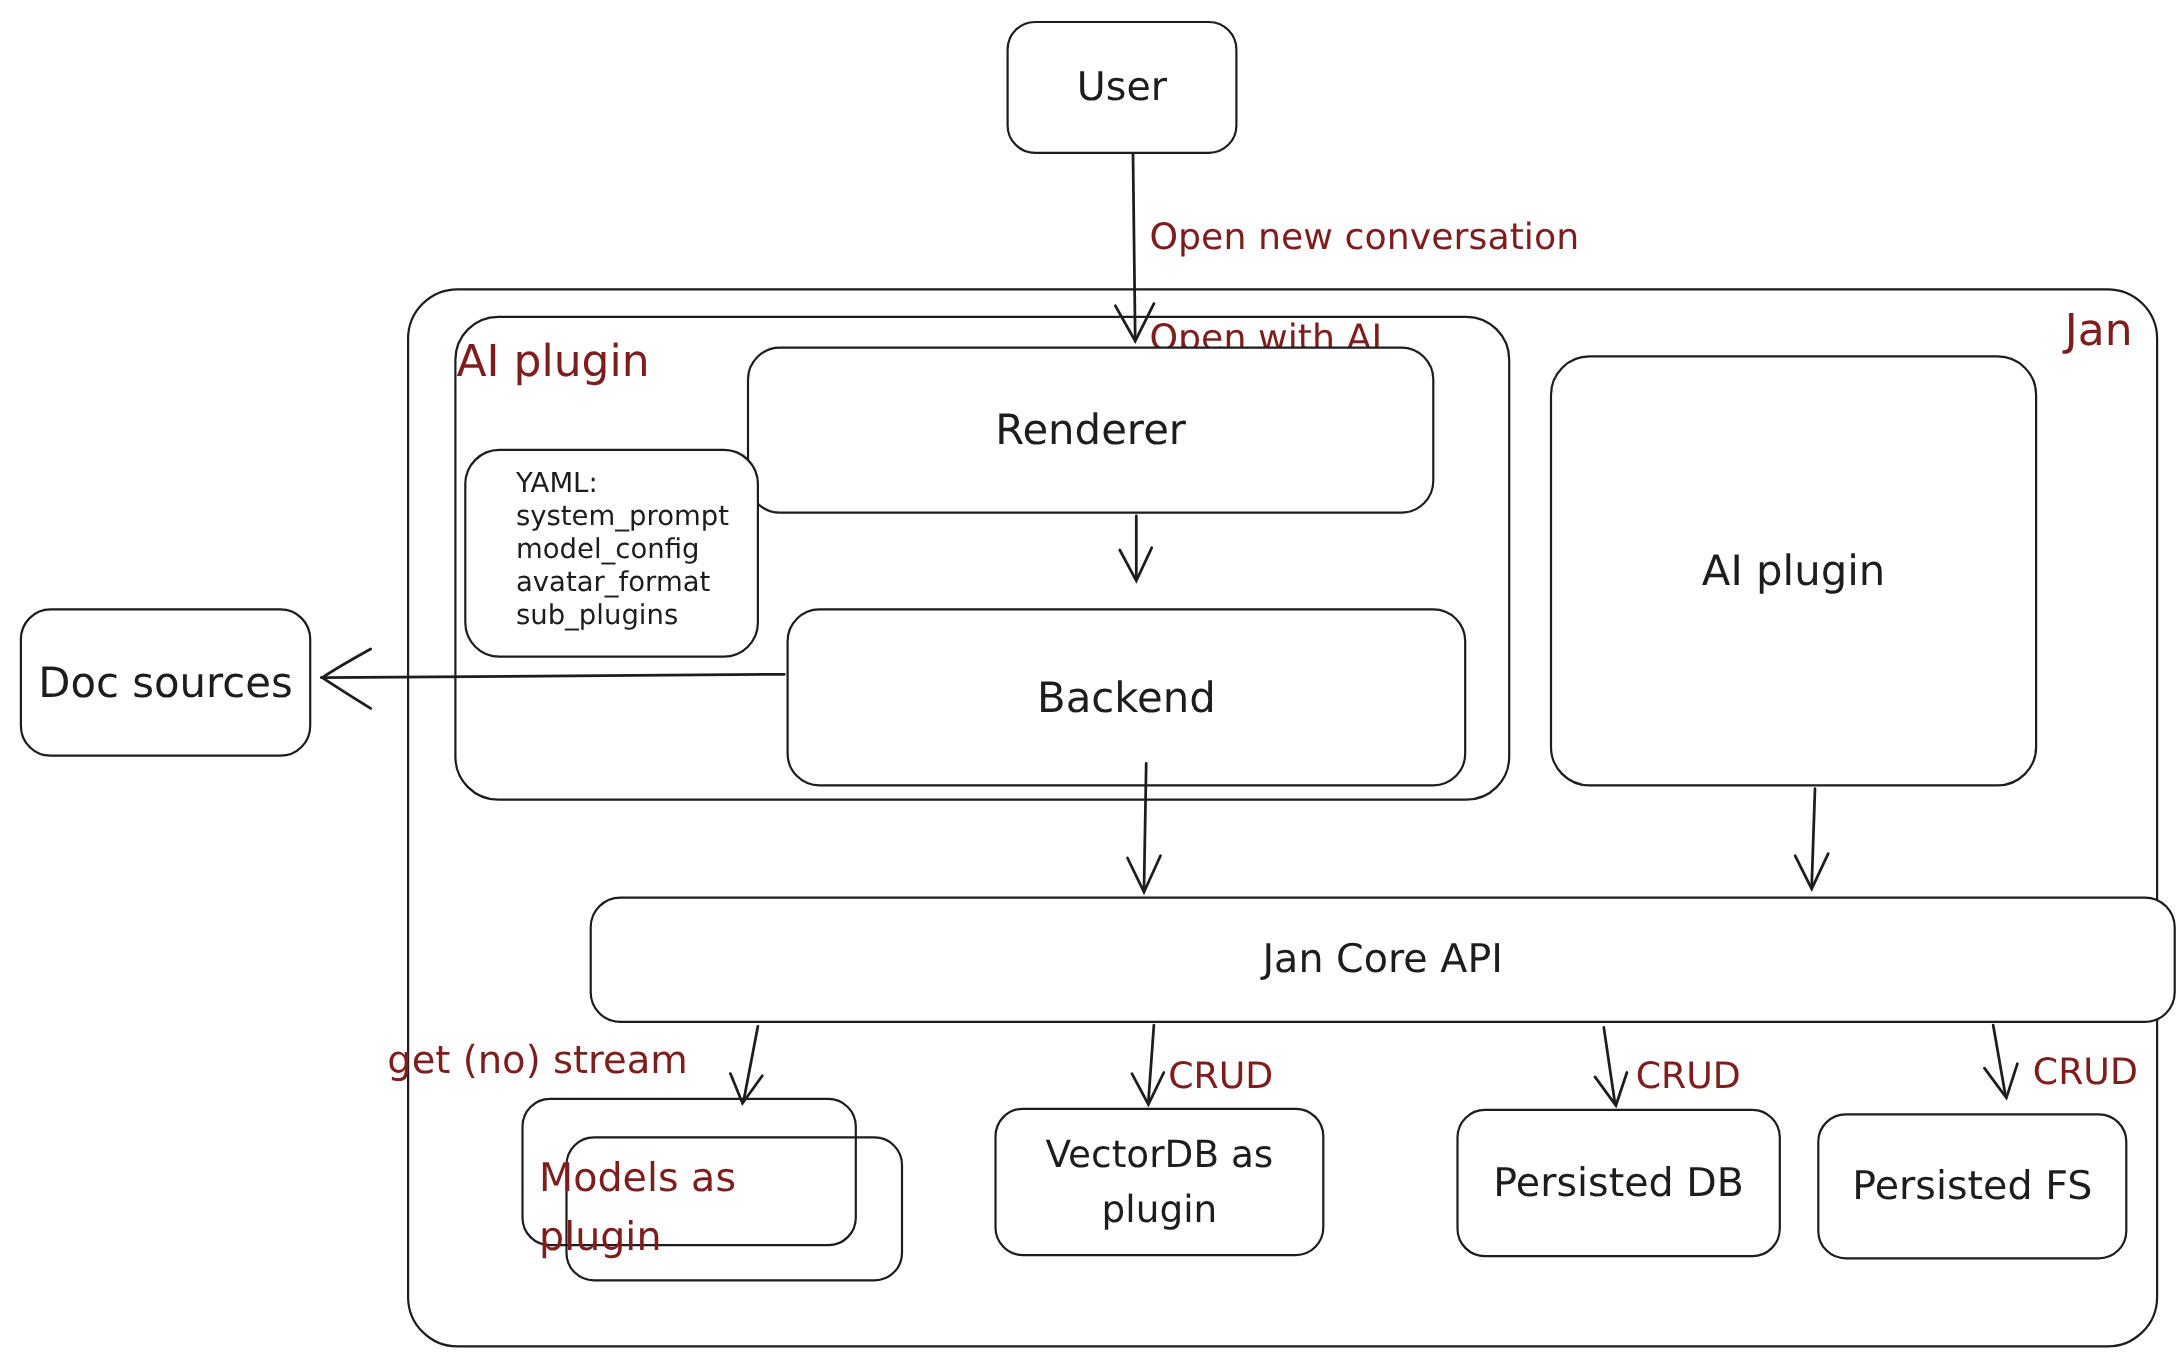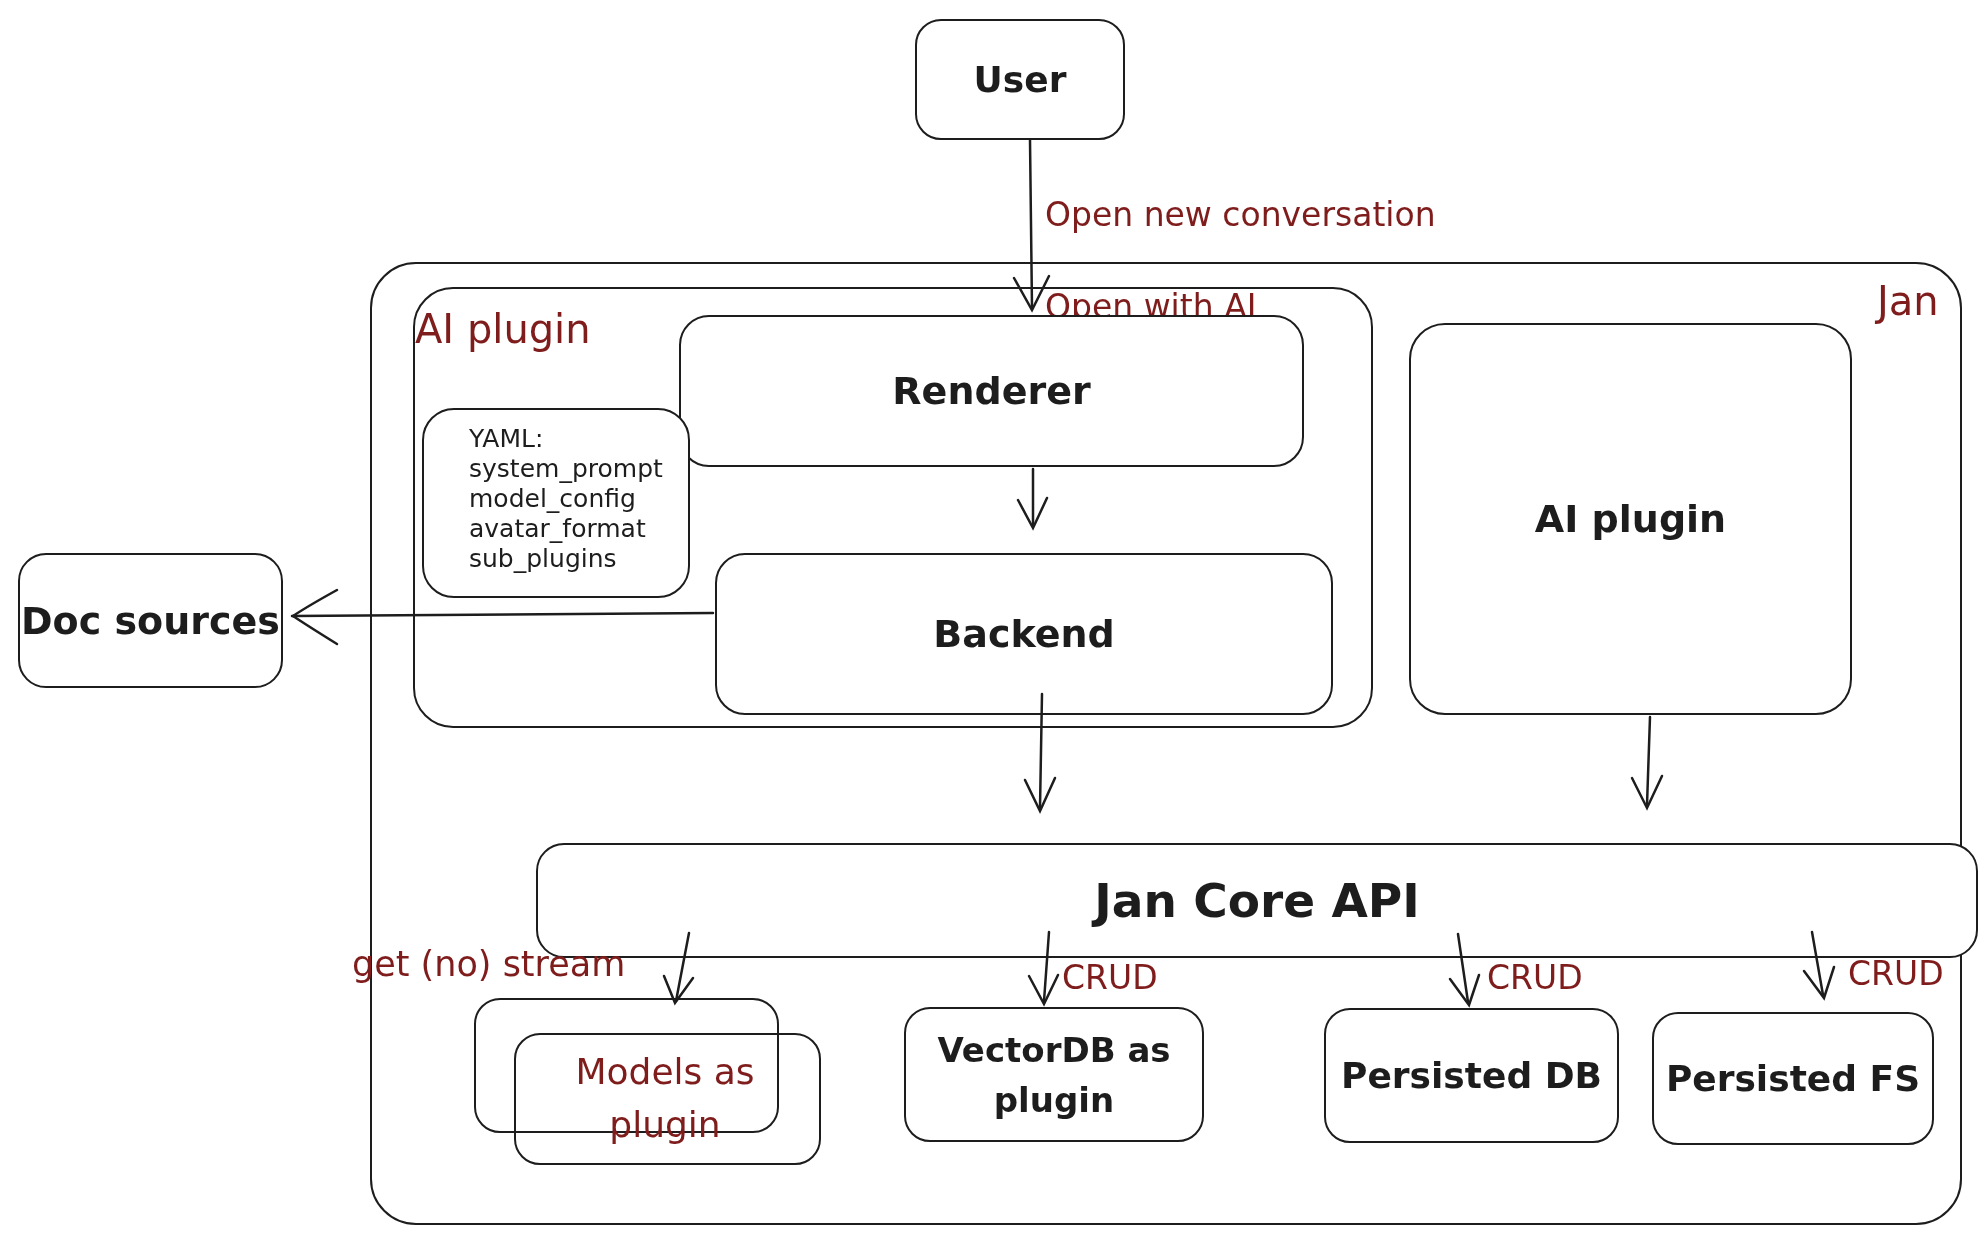--- a/index.html
+++ b/index.html
@@ -28,44 +28,43 @@
   }
   .box.transparent { background: transparent; }
   .label {
     position: absolute;
     color: #7f1d1d;
     white-space: pre-line;
   }
   .center-text {
     white-space: pre-line;
     text-align: center;
-    font-weight: bold;
   }
 
   
   #user-box        { left: 915px;  top: 19px;   width: 210px;  height: 121px; border-radius: 26px; font-size: 36px; }
   #jan-box         { left: 370px;  top: 262px;  width: 1592px; height: 963px; border-radius: 46px; background: transparent; }
   #plugin-left-box { left: 413px;  top: 287px;  width: 960px;  height: 441px; border-radius: 40px; background: transparent; }
   #renderer-box    { left: 679px;  top: 315px;  width: 625px;  height: 152px; border-radius: 30px; font-size: 38px; }
   #yaml-box        { left: 422px;  top: 408px;  width: 268px;  height: 190px; border-radius: 32px; }
   #backend-box     { left: 715px;  top: 530px;  width: 618px;  height: 162px; border-radius: 30px; font-size: 38px; margin-top: 23px; }
   #plugin-right-box{ left: 1409px; top: 323px;  width: 443px;  height: 392px; border-radius: 36px; font-size: 38px; }
   #doc-sources-box { left: 18px;   top: 553px;  width: 265px;  height: 135px; border-radius: 28px; font-size: 38px; }
-  #api-box         { left: 536px;  top: 815px;  width: 1442px; height: 115px; border-radius: 28px; font-size: 47px; margin-top: 28px; }
+  #api-box         { left: 536px;  top: 815px;  width: 1442px; height: 115px; border-radius: 28px; font-size: 36px; }
   #models-back-box { left: 474px;  top: 998px;  width: 305px;  height: 135px; border-radius: 26px; }
   #models-front-box{ left: 514px;  top: 1033px; width: 307px;  height: 132px; border-radius: 26px; background: transparent; }
   #vectordb-box    { left: 904px;  top: 1007px; width: 300px;  height: 135px; border-radius: 26px; font-size: 34px; line-height: 50px; }
   #persisted-db-box{ left: 1324px; top: 1008px; width: 295px;  height: 135px; border-radius: 26px; font-size: 36px; }
   #persisted-fs-box{ left: 1652px; top: 1012px; width: 282px;  height: 133px; border-radius: 26px; font-size: 36px; }
 
   
   #jan-label            { left: 1877px; top: 278px;  font-size: 40px; }
   #plugin-left-label    { left: 415px;  top: 306px;  font-size: 40px; }
   #user-action-label    { left: 1045px; top: 146px;  font-size: 33px; line-height: 46px; }
-  #models-label         { left: 505px;  top: 1045px; width: 320px; font-size: 36px; line-height: 53px; text-align: center; }
+  #models-label         { left: 490px;  top: 1045px; width: 320px; font-size: 36px; line-height: 53px; text-align: left; }
   #get-no-stream-label  { left: 352px;  top: 944px;  font-size: 35px; }
   #crud-vectordb-label  { left: 1062px; top: 958px;  font-size: 33px; }
   #crud-db-label        { left: 1487px; top: 958px;  font-size: 33px; }
   #crud-fs-label        { left: 1848px; top: 954px;  font-size: 33px; }
 
   
   #yaml-box { align-items: flex-start; justify-content: flex-start; }
   .yaml-content { padding: 14px 0 0 21px; text-align: left; font-size: 25px; line-height: 30px; }
   .yaml-line { white-space: nowrap; margin-left: 24px; }
 

